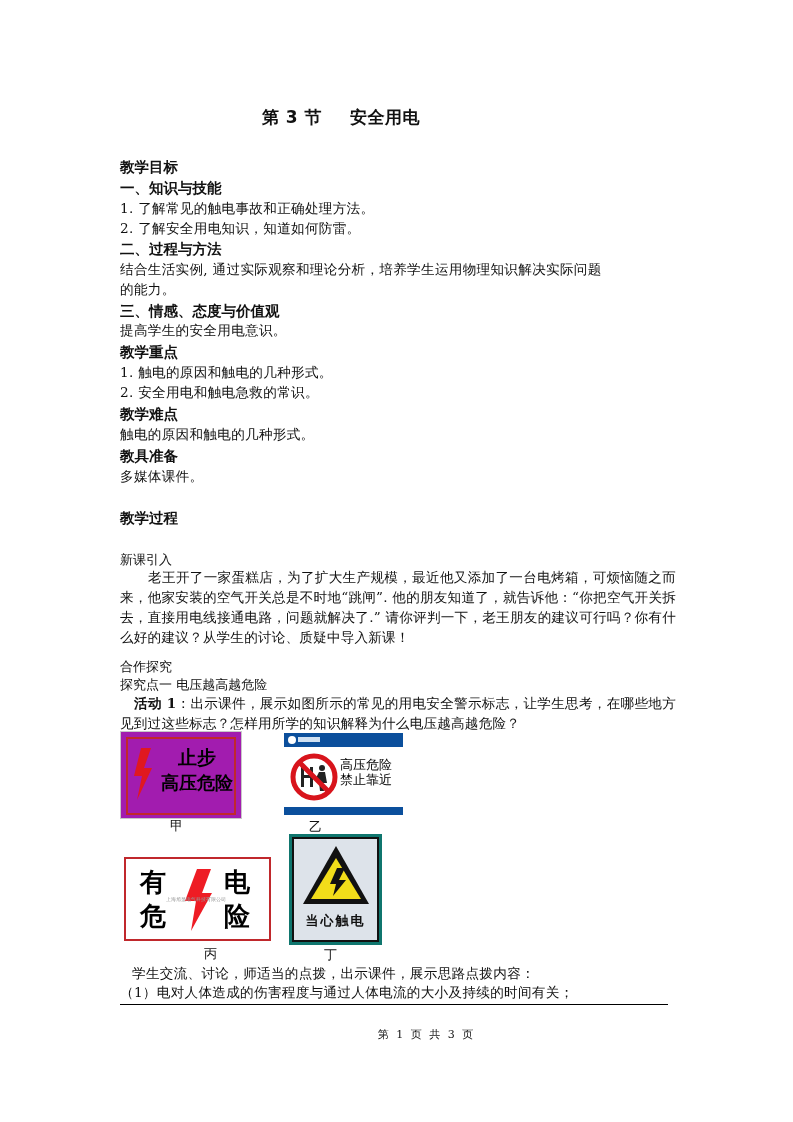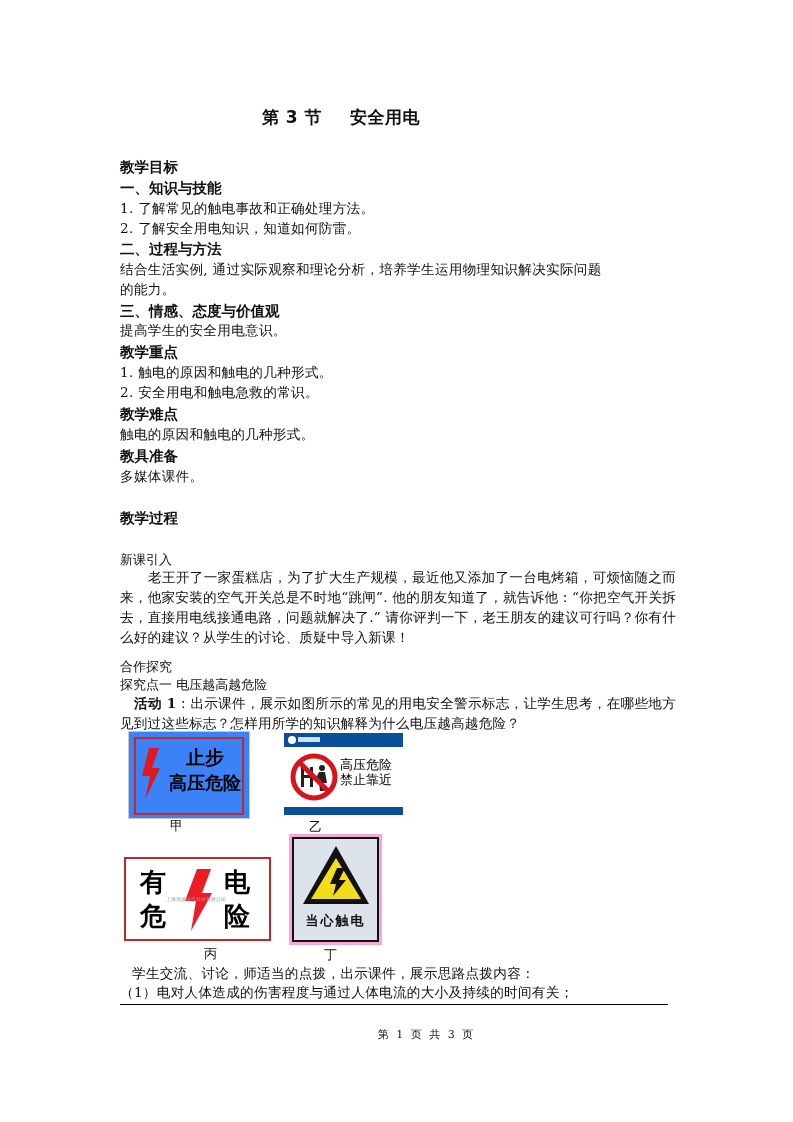--- a/index.html
+++ b/index.html
@@ -47,21 +47,21 @@
 
 <div class="abs h1" style="top:509px">教学过程</div>
 
 <div class="abs h2" style="top:551px">新课引入</div>
 <div class="para" style="top:567px"><span class="indent"></span><span>老王开了一家蛋糕店，为了扩大生产规模，最近他又添加了一台电烤箱，可烦恼随之而来，他家安装的空气开关总是不时地“跳闸”. 他的朋友知道了，就告诉他：“你把空气开关拆去，直接用电线接通电路，问题就解决了.” 请你评判一下，老王朋友的建议可行吗？你有什么好的建议？从学生的讨论、质疑中导入新课！</span></div>
 
 <div class="abs h2" style="top:658px">合作探究</div>
 <div class="abs h2" style="top:676px">探究点一  电压越高越危险</div>
 <div class="para" style="top:693px"><span style="display:inline-block;width:14px"></span><span class="bold">活动 1</span><span>：出示课件，展示如图所示的常见的用电安全警示标志，让学生思考，在哪些地方见到过这些标志？怎样用所学的知识解释为什么电压越高越危险？</span></div>
 
-<div class="img" style="left:128px;top:731px;width:120px;height:86px;border:1px solid #c8c8c8;background:#3b82f6;">
+<div class="img" style="left:120px;top:731px;width:120px;height:86px;border:1px solid #c8c8c8;background:#a21caf;">
   <div style="position:absolute;left:5px;top:5px;width:106px;height:74px;border:2px solid #c0282c;"></div>
   <svg style="position:absolute;left:12px;top:16px" width="20" height="52" viewBox="0 0 20 52">
     <polygon points="8,0 18,0 11,20 19,20 4,52 9,28 1,28" fill="#e01820"></polygon>
   </svg>
   <div style="position:absolute;left:36px;top:12px;width:80px;text-align:center;font-family:'DejaVu Sans',sans-serif;font-weight:bold;font-size:19px;line-height:26px;color:#000;">
     <div>止步</div>
     <div style="font-size:18px">高压危险</div>
   </div>
 </div>
 <div class="cap" style="left:170px;top:817px">甲</div>
@@ -97,21 +97,21 @@
     <polygon points="14,0 28,0 19,24 29,24 8,62 13,32 2,32" fill="#ee1c24"></polygon>
   </svg>
   <div style="position:absolute;left:40px;top:37px;font-size:5px;color:#999;">上海旭显电气科技有限公司</div>
   <div style="position:absolute;left:98px;top:6px;font-family:'DejaVu Sans',sans-serif;font-weight:bold;font-size:26px;line-height:34px;color:#000;">
     <div>电</div>
     <div>险</div>
   </div>
 </div>
 <div class="cap" style="left:204px;top:945px">丙</div>
 
-<div class="img" style="left:289px;top:834px;width:93px;height:111px;background:#f9a8d4;">
+<div class="img" style="left:289px;top:834px;width:93px;height:111px;background:#0f766e;">
   <div style="position:absolute;left:3px;top:3px;width:87px;height:105px;background:#111;"></div>
   <div style="position:absolute;left:5px;top:5px;width:83px;height:101px;background:#dde3ea;"></div>
   <svg style="position:absolute;left:12px;top:10px" width="70" height="62" viewBox="0 0 70 62">
     <polygon points="35,2 68,60 2,60" fill="#111"></polygon>
     <polygon points="35,14 60,55 10,55" fill="#f2dd1a"></polygon>
     <polygon points="36,24 44,24 38,36 45,36 32,52 35,40 29,40" fill="#111"></polygon>
   </svg>
   <div style="position:absolute;left:0;top:78px;width:93px;text-align:center;font-family:'DejaVu Sans',sans-serif;font-weight:bold;font-size:13px;letter-spacing:2px;color:#111;">当心触电</div>
 </div>
 <div class="cap" style="left:324px;top:946px">丁</div>

